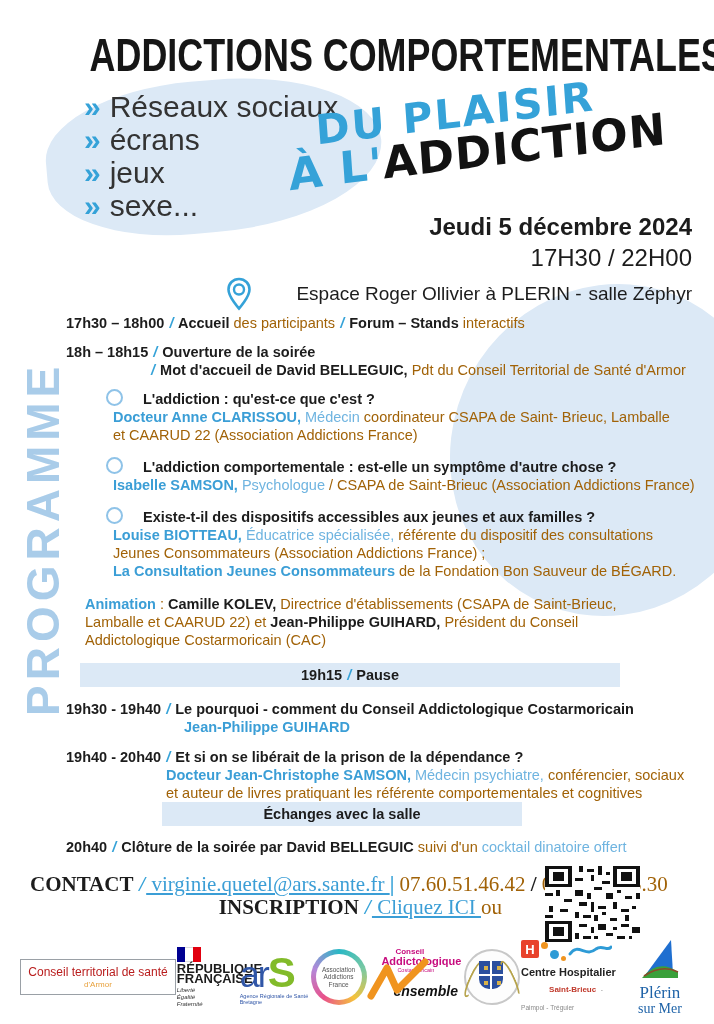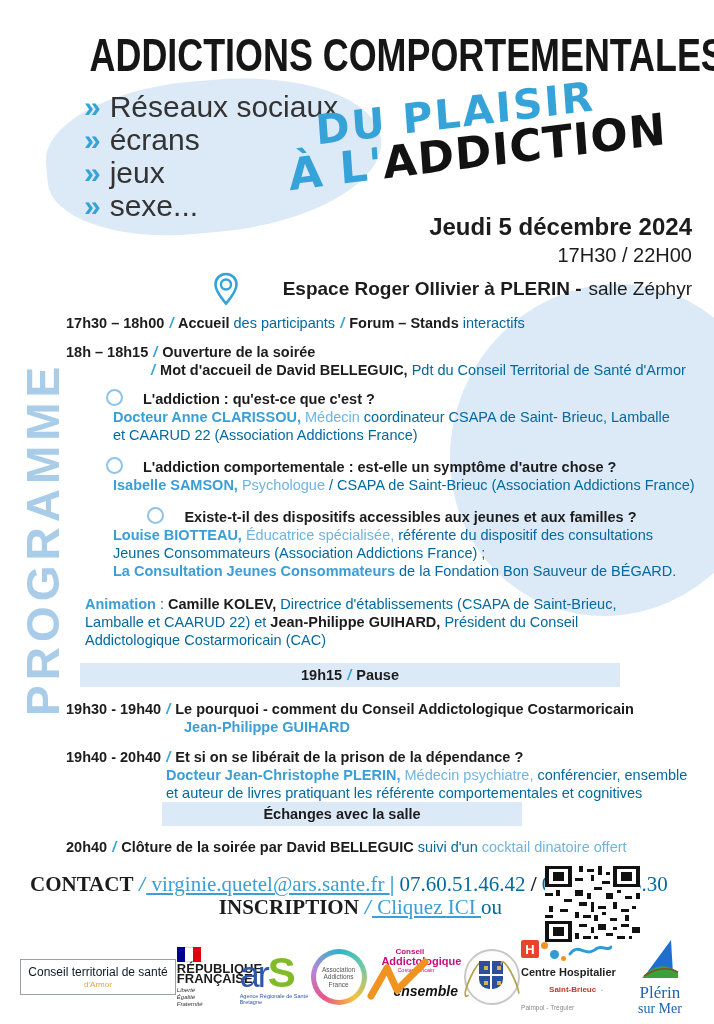--- a/index.html
+++ b/index.html
@@ -18,53 +18,53 @@
   .chev{color:#35a2d8;font-weight:bold;margin-right:9px;}
   #graffiti{left:286px;top:90px;transform:rotate(-7deg) skewX(-3deg);font-family:"DejaVu Sans",sans-serif;font-weight:900;line-height:1.05;white-space:nowrap;}
   #graffiti .g1{font-size:41px;color:#35a2d8;padding-left:30px;letter-spacing:2px;}
   #graffiti .g2{font-size:44px;margin-top:-4px;letter-spacing:1px;}
   #graffiti .g2 .blue{color:#35a2d8;}
   #graffiti .g2 .black{color:#121212;}
 
   
   #when{right:22px;top:213px;text-align:right;}
   #date{font-size:24px;font-weight:bold;}
-  #time{font-size:20px;margin-top:3px;}
+  #time{font-size:24px;margin-top:3px;}
   #venue{margin-top:5px;display:flex;justify-content:flex-end;align-items:center;gap:7px;font-size:19px;white-space:nowrap;}
-  #venue .vb{font-weight:bold;margin-left:37px;}
+  #venue .vb{font-weight:normal;margin-left:37px;}
 
   
   #side-label{left:16px;top:314px;height:402px;writing-mode:vertical-rl;transform:rotate(180deg);
               font-size:46px;font-weight:bold;color:#a9cce9;letter-spacing:5px;}
   #program{left:66px;top:314px;width:612px;font-size:14.5px;line-height:18px;}
   #contact{left:30px;top:872px;width:520px;font-size:21px;line-height:21px;font-family:Liberation Serif, serif;}
   #contact .pline{margin-top:2px;}
   #contact .t-right{text-align:right;padding-right:48px;}
   .pline{position:relative;}
   .nw{white-space:nowrap;}
   .sg-b{font-weight:bold;color:#1c1c1c;}
-  .sg-r{color:#0369a1;}
+  .sg-r{color:#a16207;}
   .sg-bb{font-weight:bold;color:#3b9ed6;}
   .sg-lb{color:#6fb4e0;}
   .sg-s{color:#35a2d8;font-weight:800;font-style:italic;padding:0 1px;}
   .sg-u{color:#3b9ed6;text-decoration:underline;cursor:pointer;}
   .sg-pipe{color:#35a2d8;font-weight:bold;}
   .t-band{background:#dce9f6;width:540px;margin-left:14px;text-align:center;padding:3px 0;}
   .t-band2{background:#dce9f6;width:360px;margin-left:96px;text-align:center;padding:3px 0;}
   .circ{display:inline-block;width:13px;height:13px;border:2.5px solid #8fc3e8;border-radius:50%;margin-right:20px;vertical-align:-2px;}
 
   
   #qr{left:545px;top:866px;width:95px;height:76px;}
   #qr svg{width:100%;height:100%;}
 
   
   #footer{left:20px;top:940px;width:676px;height:74px;display:flex;align-items:center;justify-content:space-between;}
   .logo{text-align:center;}
   #lg-cts{width:148px;border:1px solid #9aa0a6;padding:5px 3px;}
-  #lg-cts .cts1{font-size:12px;color:#0f172a;}
+  #lg-cts .cts1{font-size:12px;color:#b91c1c;}
   #lg-cts .cts2{font-size:8px;color:#e8a13c;margin-top:1px;}
   #lg-rf{width:62px;text-align:left;}
   .flag{display:flex;width:24px;height:15px;margin-bottom:2px;}
   .flag span{flex:1;}
   .flag .fb{background:#000091;} .flag .fw{background:#fff;border-top:1px solid #ddd;border-bottom:1px solid #ddd;} .flag .fr{background:#e1000f;}
   #lg-rf .rf1{font-size:13px;font-weight:bold;line-height:10px;}
   #lg-rf .motto{font-size:6px;font-style:italic;color:#333;margin-top:3px;line-height:7px;}
   #lg-ars{width:70px;position:relative;text-align:left;}
   #lg-ars .ars-ar{font-size:36px;font-weight:normal;color:#3056a7;letter-spacing:-2px;}
   #lg-ars .ars-s{font-size:42px;font-weight:bold;color:#82bb2a;}
@@ -133,29 +133,29 @@
   <div class="z" id="side-label">PROGRAMME</div>
 
   <div class="z" id="program">
       <div class="pline nw"><span class="sg-b">17h30 – 18h00 </span><span class="sg-s">/</span><span class="sg-b"> Accueil </span><span class="sg-r">des participants </span><span class="sg-s">/</span><span class="sg-b"> Forum – Stands </span><span class="sg-r">interactifs</span></div>
       <div class="pline nw" style="margin-top: 11px;"><span class="sg-b">18h – 18h15 </span><span class="sg-s">/</span><span class="sg-b"> Ouverture de la soirée</span></div>
       <div class="pline nw" style="padding-left: 84px;"><span class="sg-s">/</span><span class="sg-b"> Mot d'accueil de David BELLEGUIC, </span><span class="sg-r">Pdt du Conseil Territorial de Santé d'Armor</span></div>
       <div class="pline t-bullet nw" style="margin-top: 10px; padding-left: 40px;"><span class="circ"></span><span class="sg-b">L'addiction : qu'est-ce que c'est ?</span></div>
       <div class="pline" style="padding-left: 47px; max-width: 560px;"><span class="sg-bb">Docteur Anne CLARISSOU, </span><span class="sg-lb">Médecin </span><span class="sg-r">coordinateur CSAPA de Saint- Brieuc, Lamballe et CAARUD 22 (Association Addictions France)</span></div>
       <div class="pline t-bullet nw" style="margin-top: 13px; padding-left: 40px;"><span class="circ"></span><span class="sg-b">L'addiction comportementale : est-elle un symptôme d'autre chose ?</span></div>
       <div class="pline nw" style="padding-left: 47px;"><span class="sg-bb">Isabelle SAMSON, </span><span class="sg-lb">Psychologue </span><span class="sg-r">/ CSAPA de Saint-Brieuc (Association Addictions France)</span></div>
-      <div class="pline t-bullet nw" style="margin-top: 13px; padding-left: 40px; text-align: center;"><span class="circ"></span><span class="sg-b">Existe-t-il des dispositifs accessibles aux jeunes et aux familles ?</span></div>
+      <div class="pline t-bullet nw" style="margin-top: 13px; padding-left: 40px;"><span class="circ"></span><span class="sg-b">Existe-t-il des dispositifs accessibles aux jeunes et aux familles ?</span></div>
       <div class="pline" style="padding-left: 47px; max-width: 560px;"><span class="sg-bb">Louise BIOTTEAU, </span><span class="sg-lb">Éducatrice spécialisée, </span><span class="sg-r">référente du dispositif des consultations Jeunes Consommateurs (Association Addictions France) ;</span></div>
       <div class="pline nw" style="padding-left: 47px;"><span class="sg-bb">La Consultation Jeunes Consommateurs </span><span class="sg-r">de la Fondation Bon Sauveur de BÉGARD.</span></div>
       <div class="pline" style="margin-top: 15px; padding-left: 19px; max-width: 585px;"><span class="sg-bb">Animation</span><span class="sg-r"> : </span><span class="sg-b">Camille KOLEV, </span><span class="sg-r">Directrice d'établissements (CSAPA de Saint-Brieuc, Lamballe et CAARUD 22) et </span><span class="sg-b">Jean-Philippe GUIHARD, </span><span class="sg-r">Président du Conseil Addictologique Costarmoricain (CAC)</span></div>
       <div class="pline t-band" style="margin-top: 14px;"><span class="sg-b">19h15 </span><span class="sg-s">/</span><span class="sg-b"> Pause</span></div>
       <div class="pline nw" style="margin-top: 13px;"><span class="sg-b">19h30 - 19h40 </span><span class="sg-s">/</span><span class="sg-b"> Le pourquoi - comment du Conseil Addictologique Costarmoricain</span></div>
       <div class="pline" style="padding-left: 118px;"><span class="sg-bb">Jean-Philippe GUIHARD</span></div>
       <div class="pline nw" style="margin-top: 12px;"><span class="sg-b">19h40 - 20h40 </span><span class="sg-s">/</span><span class="sg-b"> Et si on se libérait de la prison de la dépendance ?</span></div>
-      <div class="pline nw" style="padding-left: 100px;"><span class="sg-bb">Docteur Jean-Christophe PLERIN, </span><span class="sg-lb">Médecin psychiatre, </span><span class="sg-r">conférencier, ensemble</span></div>
+      <div class="pline nw" style="padding-left: 100px;"><span class="sg-bb">Docteur Jean-Christophe SAMSON, </span><span class="sg-lb">Médecin psychiatre, </span><span class="sg-r">conférencier, sociaux</span></div>
       <div class="pline nw" style="padding-left: 100px;"><span class="sg-r">et auteur de livres pratiquant les référente comportementales et cognitives</span></div>
       <div class="pline t-band2"><span class="sg-b">Échanges avec la salle</span></div>
       <div class="pline nw" style="margin-top: 12px;"><span class="sg-b">20h40 </span><span class="sg-s">/</span><span class="sg-b"> Clôture de la soirée par David BELLEGUIC </span><span class="sg-r">suivi d'un </span><span class="sg-lb">cocktail dinatoire offert</span></div>
     </div>
 
   <div class="z" id="contact">
       <div class="pline nw"><span class="sg-b">CONTACT </span><span class="sg-s">/</span><span class="sg-u"> virginie.quetel@ars.sante.fr </span><span class="sg-pipe">| </span><span class="sg-r">07.60.51.46.42</span><span class="sg-b"> / </span><span class="sg-r">07.60.51.45.30</span></div>
       <div class="pline t-right nw"><span class="sg-b">INSCRIPTION </span><span class="sg-s">/</span><span class="sg-u"> Cliquez ICI </span><span class="sg-r"> ou</span></div>
     </div>
 

